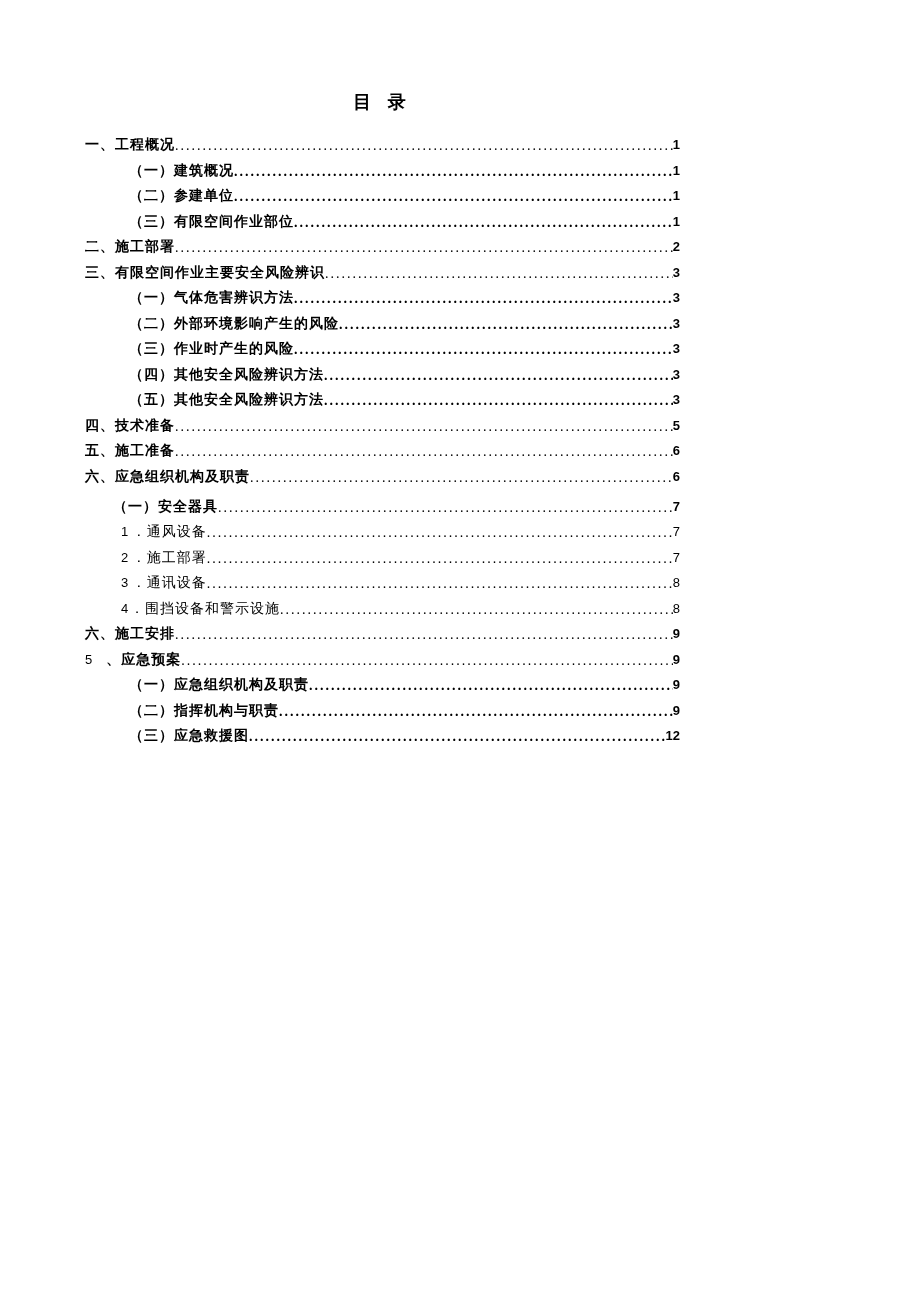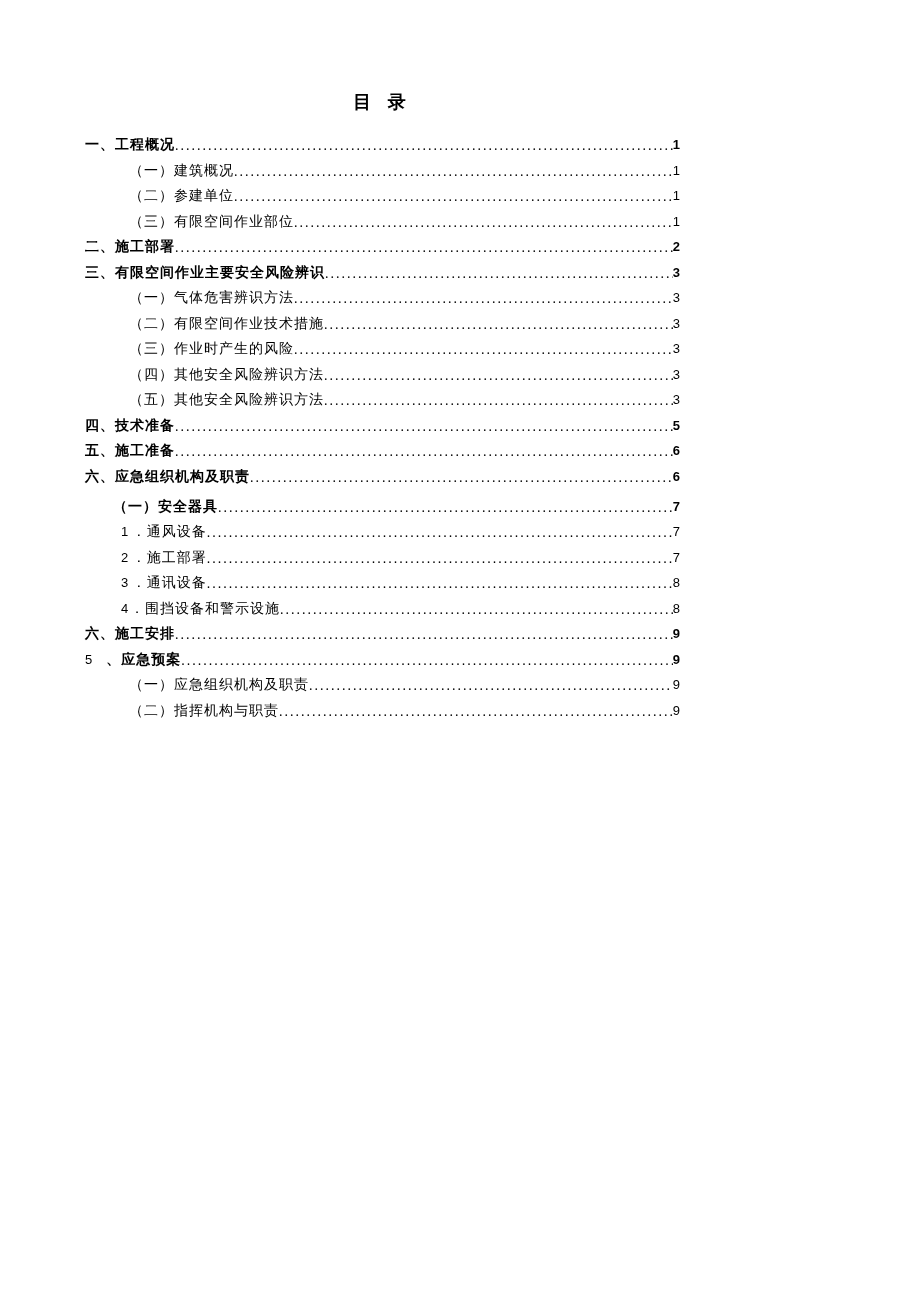--- a/index.html
+++ b/index.html
@@ -48,21 +48,21 @@
     .toc-leader::after {
       content: "............................................................................................................................................................................................................";
     }
     .toc-page {
       flex: 0 0 auto;
       font-family: Arial, sans-serif;
       font-size: 13px;
     }
     .bold .toc-page { font-weight: bold; }
     .bold .toc-label { font-weight: bold; text-align: right; }
-    .indent1 { padding-left: 44px; }
+    .indent1 { padding-left: 44px; font-weight: bold; }
     .indent1b { padding-left: 28px; margin-top: 16px; }
     .indent-num { padding-left: 36px; }
     .num-marker {
       font-family: Arial, sans-serif;
       font-size: 13px;
       display: inline-block;
       width: 26px;
     }
     .five-marker {
       font-family: Arial, sans-serif;
@@ -105,21 +105,21 @@
         <span class="toc-label">三、有限空间作业主要安全风险辨识</span>
         <span class="toc-leader"></span>
         <span class="toc-page">3</span>
       </div>
       <div class="toc-row indent1">
         <span class="toc-label">（一）气体危害辨识方法</span>
         <span class="toc-leader"></span>
         <span class="toc-page">3</span>
       </div>
       <div class="toc-row indent1">
-        <span class="toc-label">（二）有限空间作业技术措施</span>
+        <span class="toc-label">（二）外部环境影响产生的风险</span>
         <span class="toc-leader"></span>
         <span class="toc-page">3</span>
       </div>
       <div class="toc-row indent1">
         <span class="toc-label">（三）作业时产生的风险</span>
         <span class="toc-leader"></span>
         <span class="toc-page">3</span>
       </div>
       <div class="toc-row indent1">
         <span class="toc-label">（四）其他安全风险辨识方法</span>
@@ -189,15 +189,20 @@
       </div>
       <div class="toc-row indent1">
         <span class="toc-label">（一）应急组织机构及职责</span>
         <span class="toc-leader"></span>
         <span class="toc-page">9</span>
       </div>
       <div class="toc-row indent1">
         <span class="toc-label">（二）指挥机构与职责</span>
         <span class="toc-leader"></span>
         <span class="toc-page">9</span>
+      </div>
+      <div class="toc-row indent1">
+        <span class="toc-label">（三）应急救援图</span>
+        <span class="toc-leader"></span>
+        <span class="toc-page">12</span>
       </div>
     </div>
 </div>
 
 </body></html>

